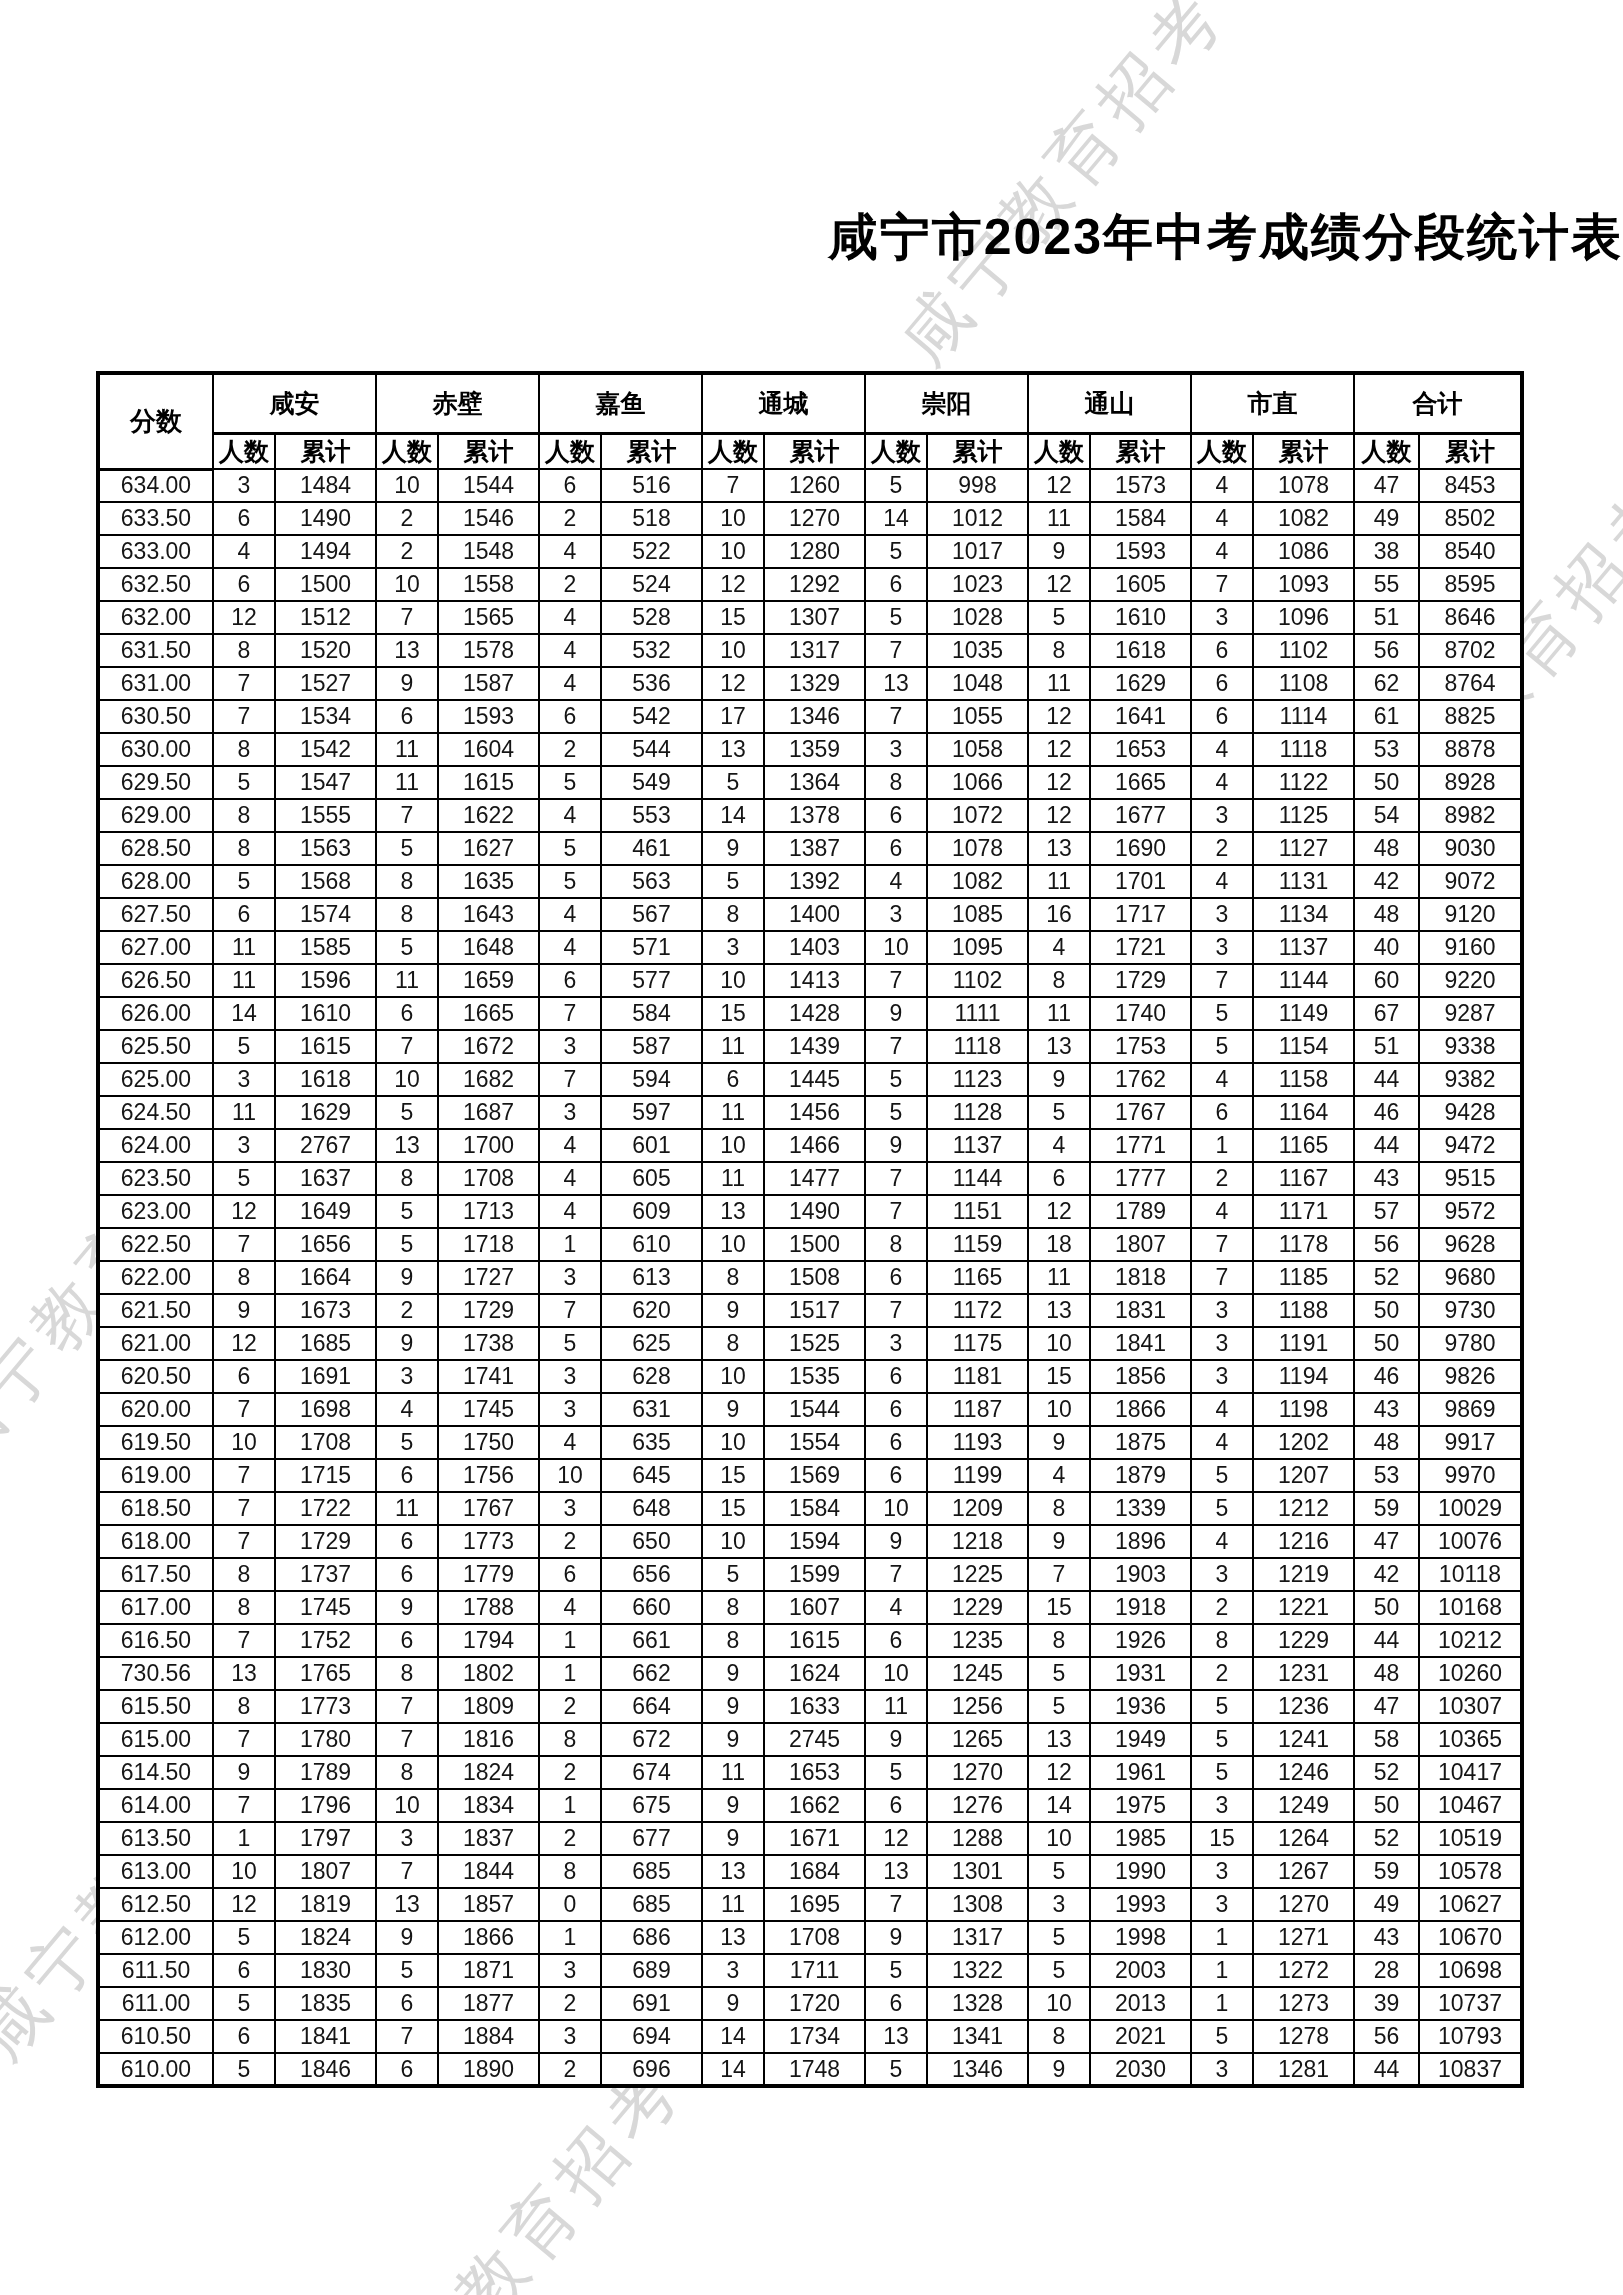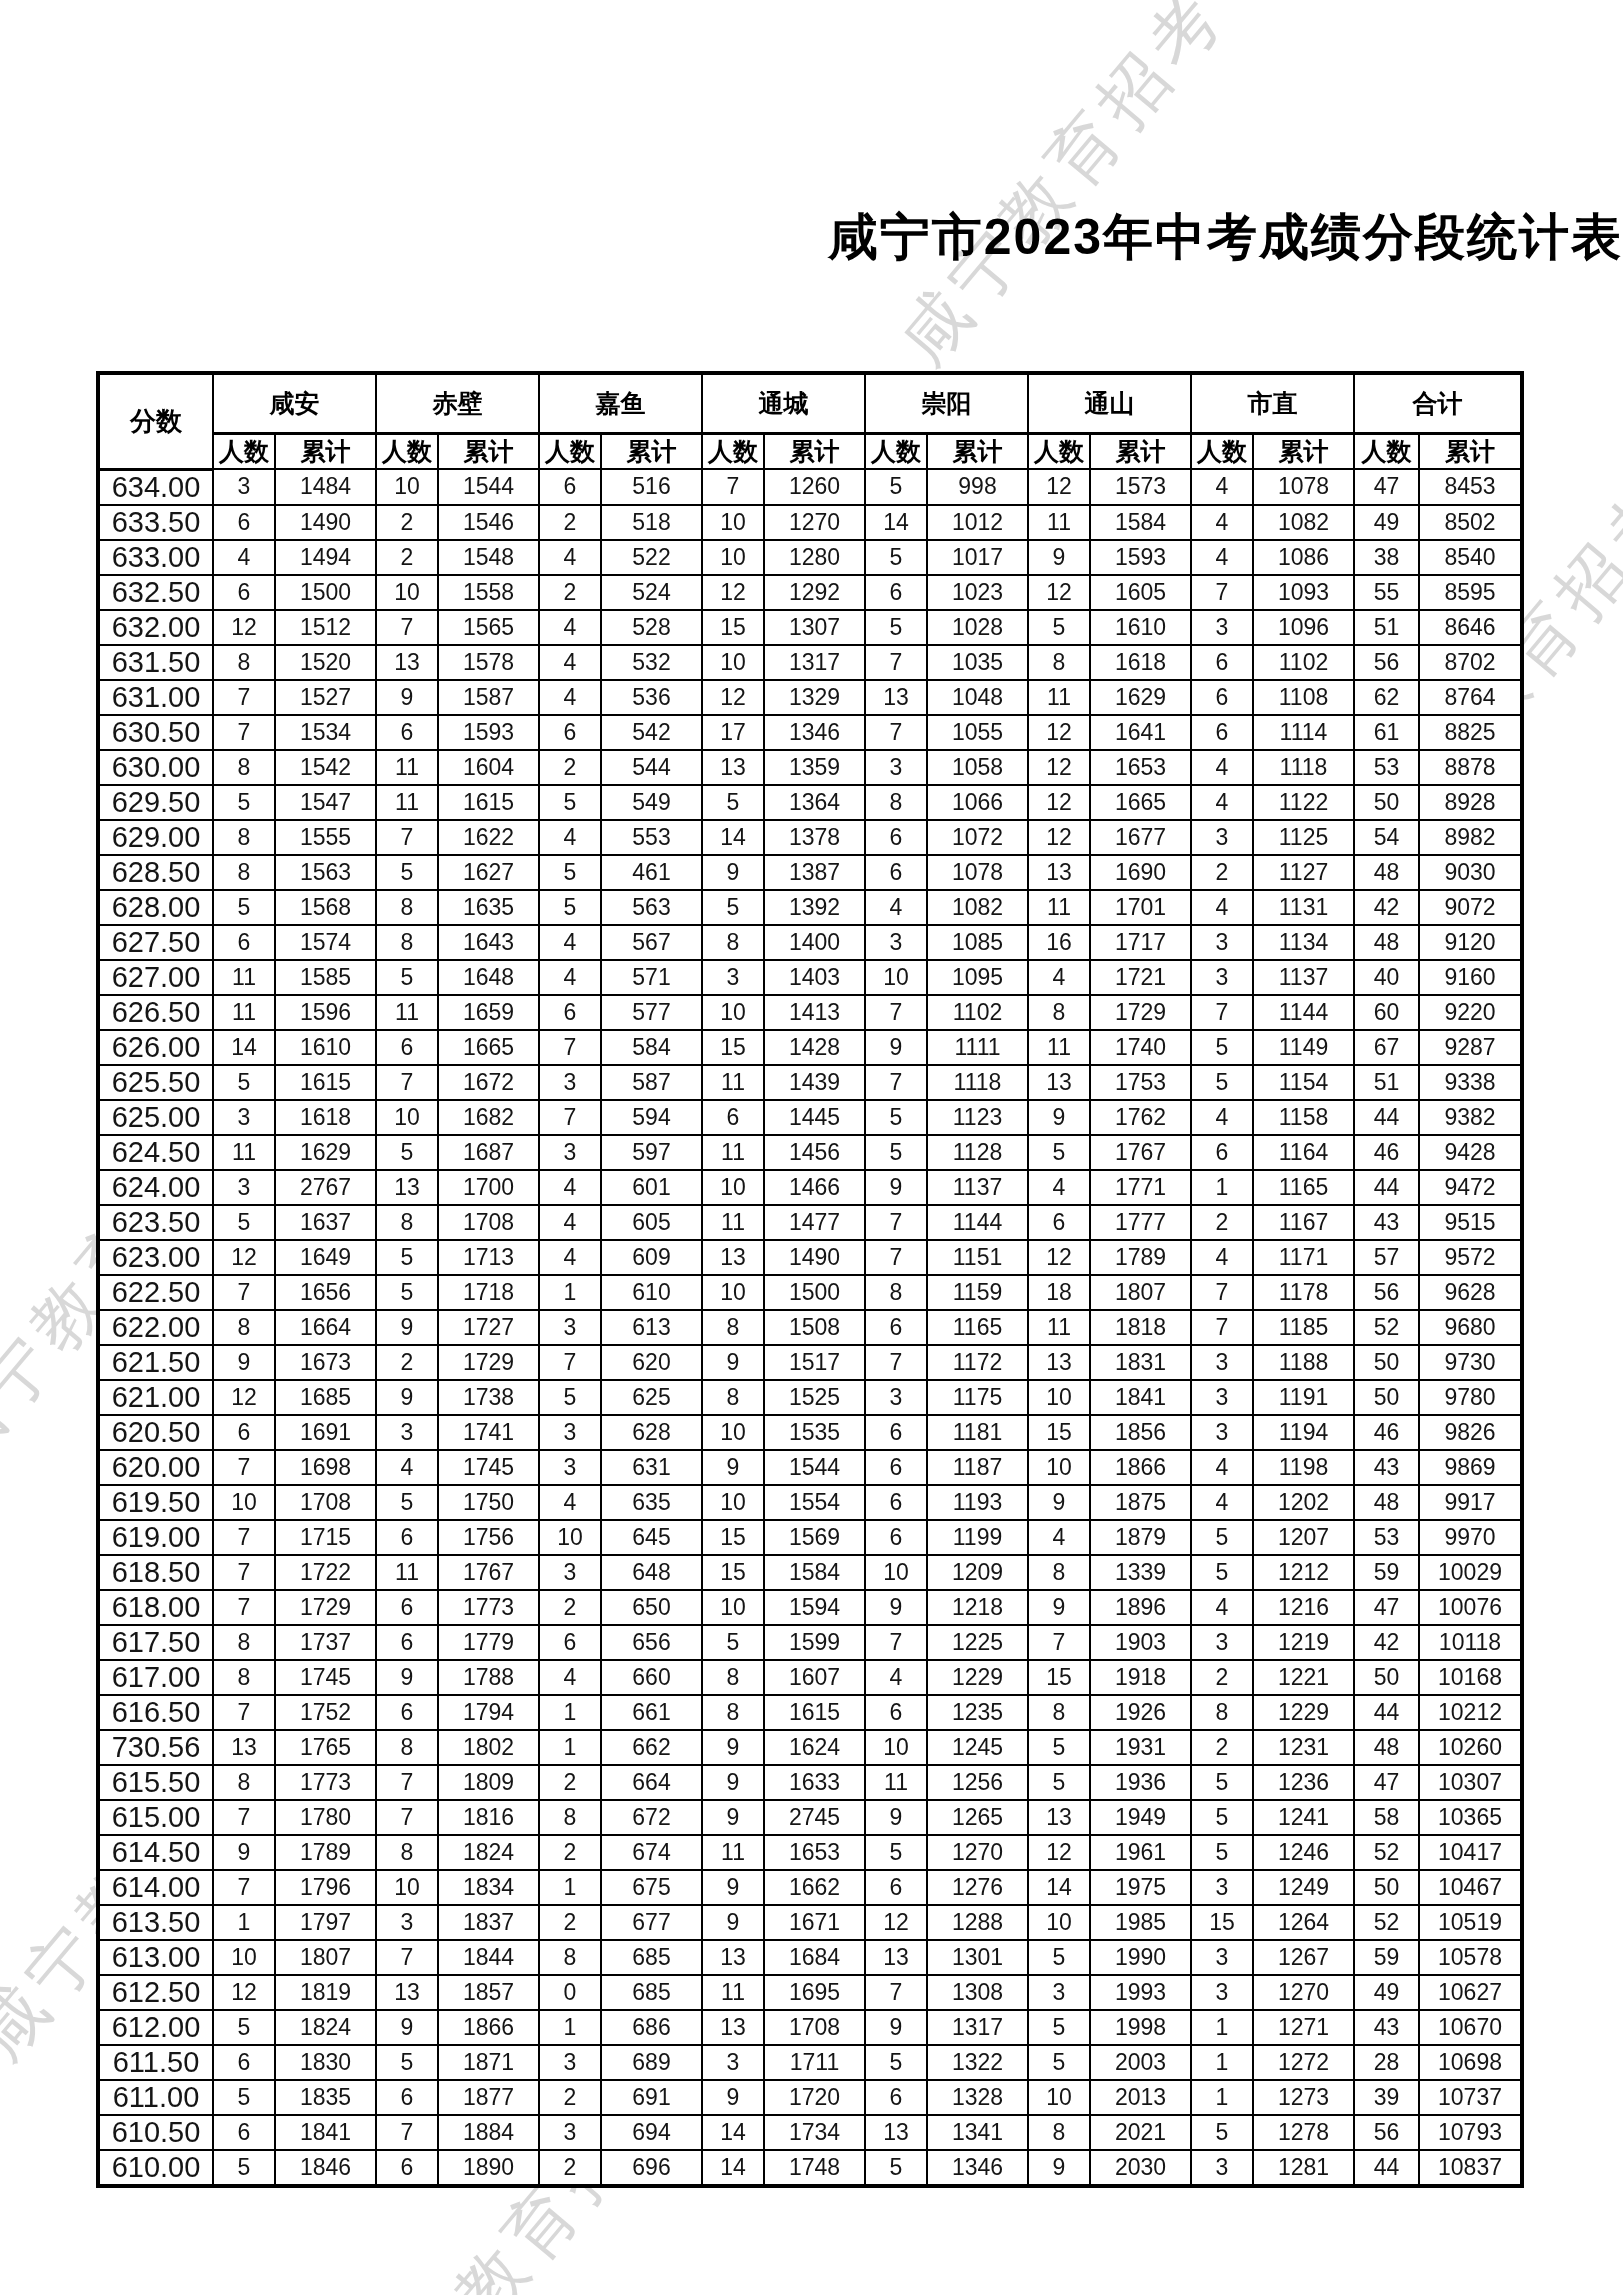--- a/index.html
+++ b/index.html
@@ -59,21 +59,21 @@
     background: #fff;
   }
   th.score-head { font-size: 26px; }
   tbody td {
     font-size: 23px;
     font-weight: 400;
     color: #151515;
     border-top-width: 2.6px;
     border-bottom-width: 2.6px;
   }
-  tbody td.score { font-size: 29px; }
+  tbody td.score { font-size: 23px; }
 </style>
 </head>
 <body>
 
 <div class="wm-layer">
   <span class="wm" style="left:831px; top:131px;">咸宁教育招考</span>
   <span class="wm" style="left:1289px; top:622px;">咸宁教育招考</span>
   <span class="wm" style="left:151px;  top:824px;">咸宁教育招考</span>
   <span class="wm" style="left:-137px; top:1237px;">咸宁教育招考</span>
   <span class="wm" style="left:357px;  top:1485px;">咸宁教育招考</span>

